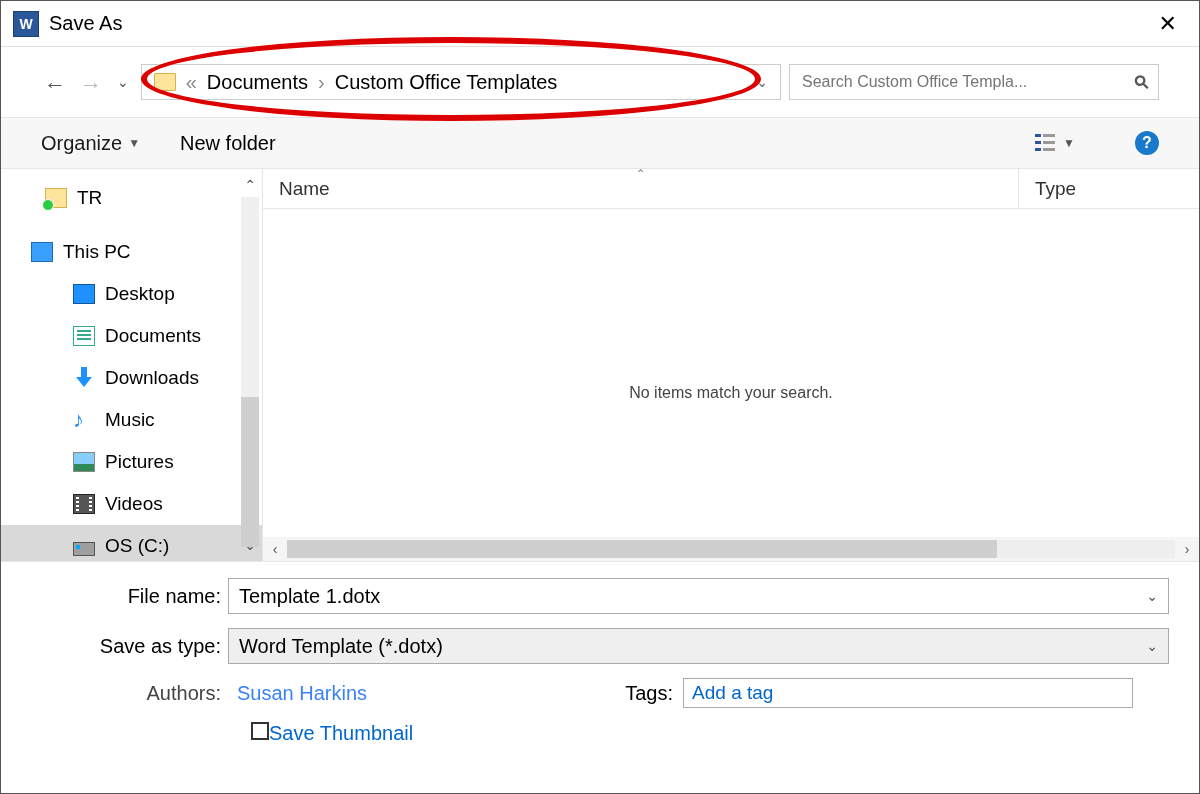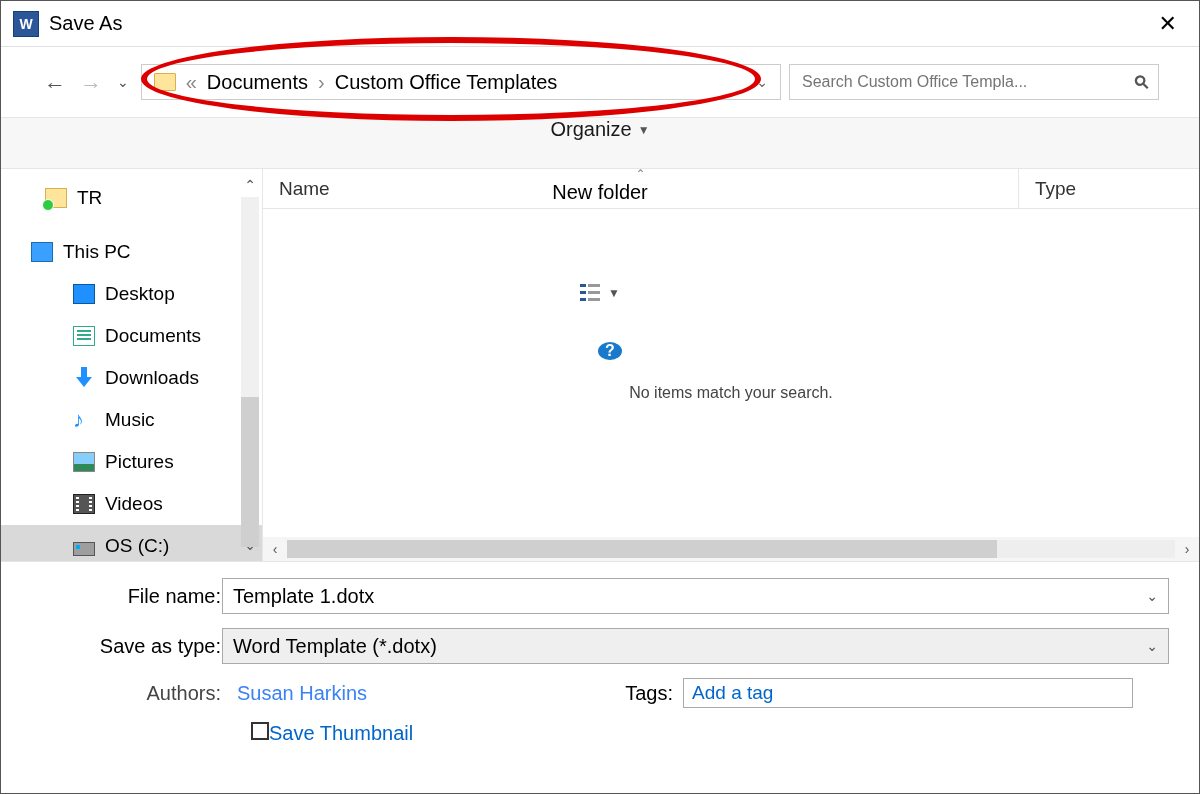--- a/index.html
+++ b/index.html
@@ -52,21 +52,20 @@
     position:absolute; pointer-events:none;
     left:140px; top:-10px; width:620px; height:84px;
     border:6px solid #d00; border-radius:50%;
   }
   
   .toolbar {
     display:flex; align-items:center; height:52px; padding:0 40px; gap:40px;
     border-top:1px solid #e6e6e6; border-bottom:1px solid #e6e6e6;
     background:#f7f7f7;
     font-size:20px;
-    flex-direction:column;
   }
   .organize { color:#1a1a1a; display:flex; align-items:center; gap:6px; cursor:pointer;}
   .drop-tri { color:#555; font-size:12px;}
   .newfolder { cursor:pointer;}
   .spacer { flex:1; }
   .view-btn { display:flex; align-items:center; gap:6px; cursor:pointer; font-size:18px; color:#2b579a;}
   .view-grid {
     width:22px; height:18px; display:inline-block; position:relative;
   }
   .view-grid::before {
@@ -134,21 +133,21 @@
   .fl-type { width:180px; border-right:none;}
   .fl-body { flex:1; display:flex; align-items:center; justify-content:center; padding-top:40px; color:#444; font-size:16px;}
   .hscroll {
     height:24px; background:#f5f5f5; display:flex; align-items:center;
   }
   .hscroll .arrow{width:24px;text-align:center;color:#555;cursor:pointer;font-size:14px;}
   .hscroll .htrack{flex:1;height:18px;background:#eee;position:relative;}
   .hscroll .hthumb{position:absolute;left:0;top:0;bottom:0;width:80%;background:#cfcfcf;}
   
   .bottom { padding:16px 30px 10px 30px; display:flex; flex-direction:column; gap:14px; border-top:1px solid #e6e6e6;}
-  .row { display:flex; align-items:center; gap:1px; }
+  .row { display:flex; align-items:center; gap:7px; }
   .label { width:190px; text-align:right; font-size:20px;}
   .combo {
     flex:1; height:36px; border:1px solid #aaa; display:flex; align-items:center;
     padding:8px 10px; font-size:20px; position:relative; background:#fff;
   }
   .combo.type { background:#efefef;}
   .combo .dd { margin-left:auto; color:#555; font-size:14px; cursor:pointer;}
   .meta-row { display:flex; align-items:center; gap:10px; padding-left:30px;}
   .meta-label { font-size:20px; color:#444; width:160px; text-align:right;}
   .author { color:#3b82f6; font-size:20px; padding-left:6px;}

